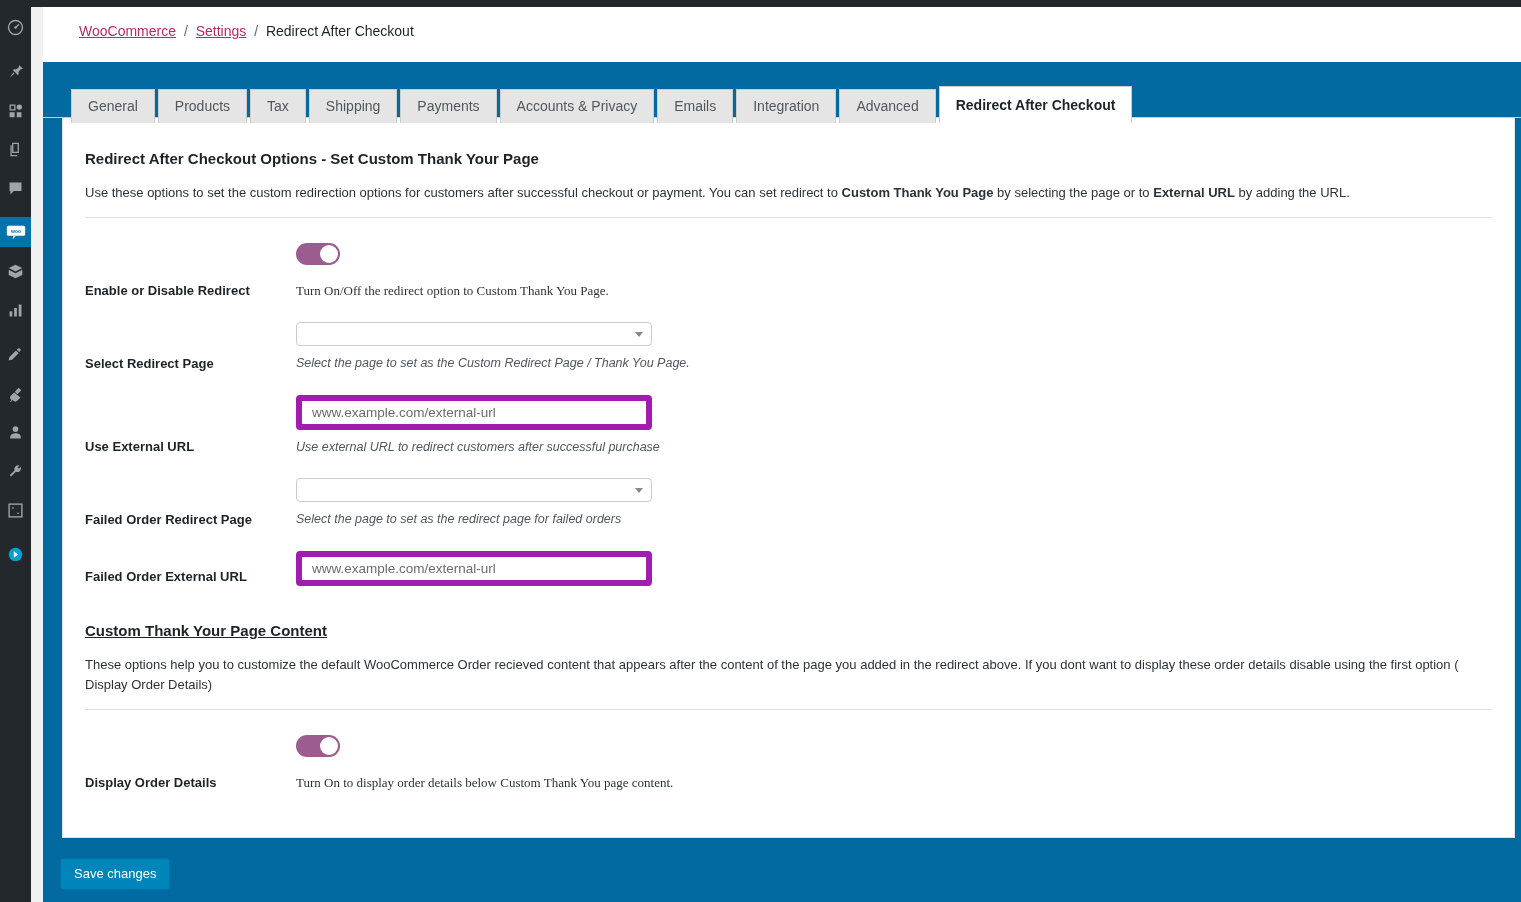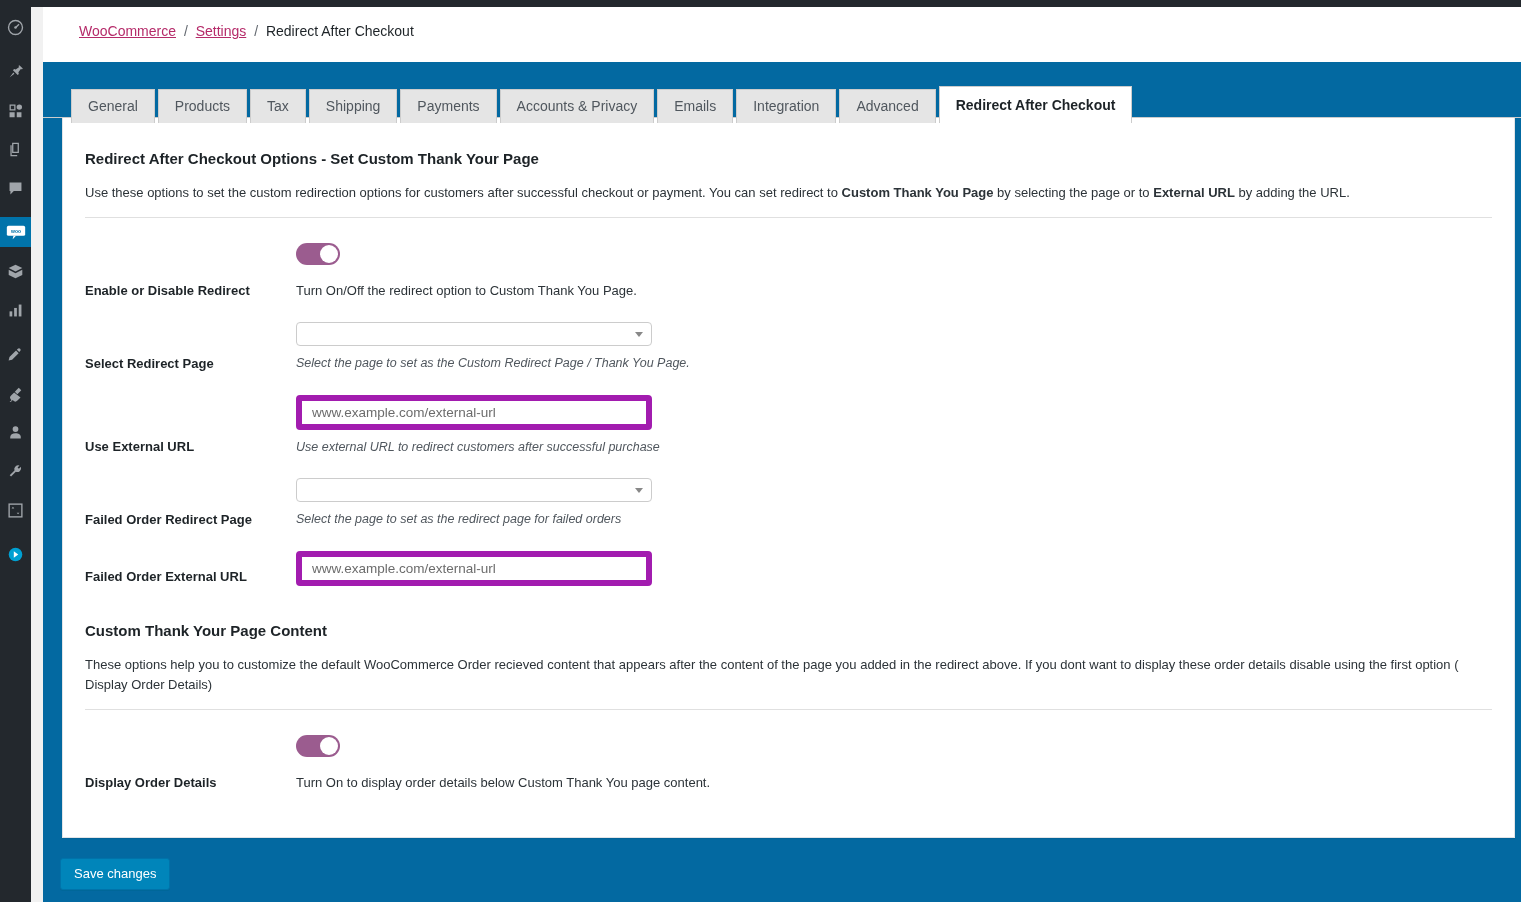--- a/index.html
+++ b/index.html
@@ -129,20 +129,21 @@
     line-height: 1.55;
     margin: 0 0 2px 0;
     padding-bottom: 14px;
     border-bottom: 1px solid #e0e0e0;
   }
   .section-desc b { font-weight: bold; margin-top: 27px; }
 
   .section-title.second {
     margin-top: 36px;
     font-size: 15px;
+    text-decoration: underline;
   }
 
   
   .row {
     display: flex;
     align-items: flex-end;
     padding-top: 22px;
   }
   .row-label {
     width: 211px;
@@ -159,20 +160,21 @@
     font-style: italic;
     color: #50575e;
     margin-top: 9px;
     line-height: 1.4;
   }
   .help.plain {
     font-style: normal;
     font-size: 13px;
     color: #2c3338;
     margin-top: 13px;
+    font-family: Liberation Serif, serif;
   }
 
   
   .toggle {
     width: 44px; height: 22px;
     background: #9b5c8f;
     border-radius: 11px;
     position: relative;
     display: inline-block;
     cursor: pointer;

